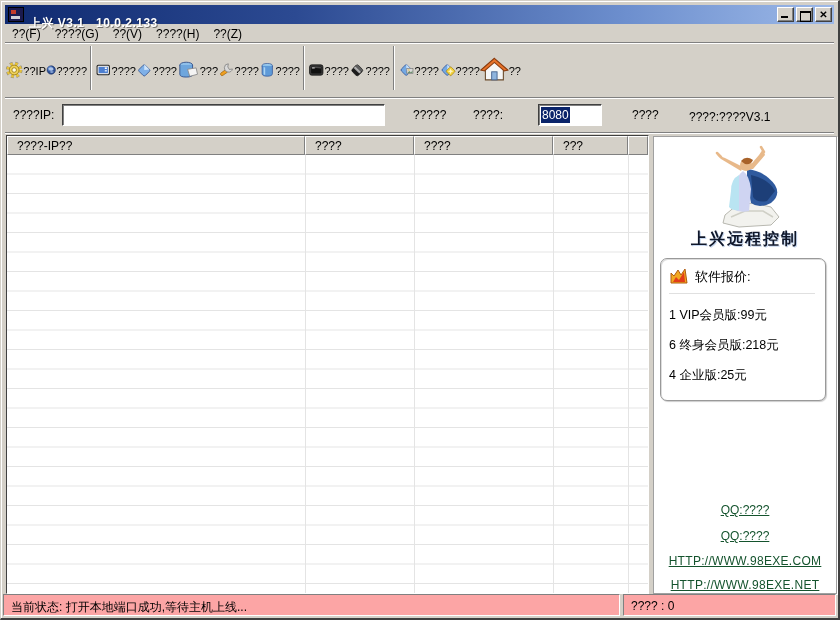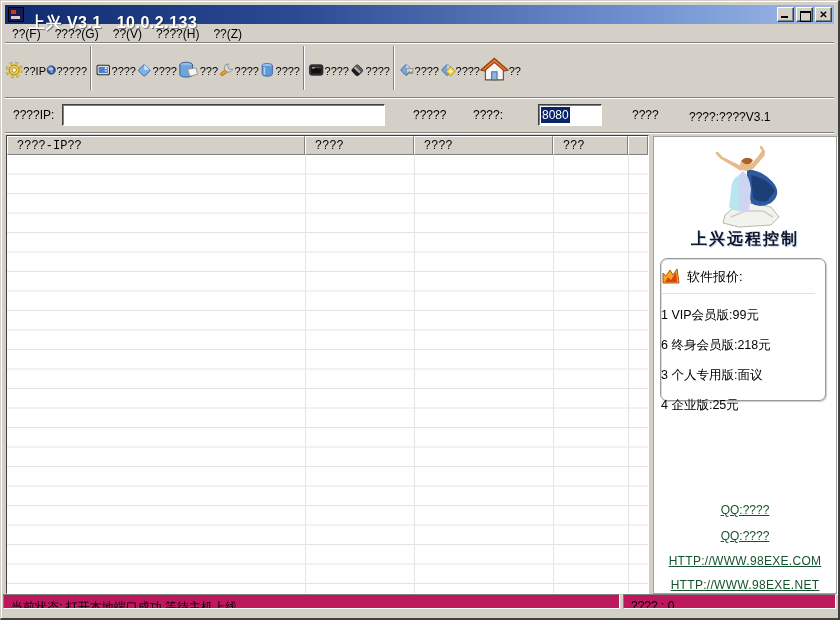--- a/index.html
+++ b/index.html
@@ -13,21 +13,21 @@
     box-shadow: inset 1px 1px 0 #ffffff; }
 
   
   .titlebar { position:absolute; left:4px; top:4px; right:4px; height:19px;
     background:linear-gradient(90deg,#0f2a70 0%,#2c4a92 35%,#6d8fce 75%,#9db9e8 100%);
     display:flex; align-items:center; padding-left:3px; }
   .app-icon { width:16px; height:15px; background:#1a1a4e; position:relative; flex:0 0 auto;
     border:1px solid #000; }
   .app-icon::before { content:""; position:absolute; left:2px; top:2px; width:5px; height:4px; background:#c23a2a; }
   .app-icon::after { content:""; position:absolute; left:2px; top:8px; width:9px; height:3px; background:#cfcfd8; }
-  .title-text { color:#fff; font-weight:bold; font-size:16px; margin-left:5px; letter-spacing:0.5px;
+  .title-text { color:#fff; font-weight:bold; font-size:12px; margin-left:5px; letter-spacing:0.5px;
     text-shadow:1px 1px 0 rgba(0,0,0,0.45); white-space:pre;margin-top:17px; }
   .winbtns { position:absolute; right:2px; top:2px; display:flex; gap:2px; }
   .winbtn { width:17px; height:15px; background:#d4d0c8; position:relative;
     border-top:1px solid #fff; border-left:1px solid #fff;
     border-right:1px solid #404040; border-bottom:1px solid #404040;
     box-shadow: inset -1px -1px 0 #808080; }
   .winbtn.min::after { content:""; position:absolute; left:3px; bottom:3px; width:7px; height:2px; background:#000; }
   .winbtn.max::after { content:""; position:absolute; left:3px; top:3px; width:9px; height:8px;
     border:1px solid #000; border-top-width:2px; }
   .winbtn.close::after { content:"✕"; position:absolute; left:0; right:0; top:0; bottom:0;
@@ -55,48 +55,48 @@
     border-top:1px solid #404040; border-left:1px solid #404040;
     border-bottom:1px solid #fff; border-right:1px solid #fff;
     box-shadow: inset 1px 1px 0 #808080, 1px 1px 0 #d4d0c8;
     font-size:12px; padding:3px 2px; }
   .sel { background:#0a246a; color:#fff; padding:1px 1px; }
 
   
   .listview { position:absolute; left:5px; top:134px; width:643px; height:459px; background:#fff;
     border-top:1px solid #404040; border-left:1px solid #404040;
     border-right:1px solid #fff; border-bottom:1px solid #fff; }
-  .lv-header { position:absolute; left:0; top:0; right:0; height:28px; display:flex; background:#701a75;font-family:Liberation Mono, monospace; }
+  .lv-header { position:absolute; left:0; top:0; right:0; height:28px; display:flex; background:#701a75; }
   .lv-h { height:19px; background:#d4d0c8; padding:2px 0 0 9px; font-size:12px; white-space:nowrap; overflow:hidden;
     border-top:1px solid #fff; border-left:1px solid #fff;
     border-right:1px solid #808080; border-bottom:1px solid #808080; }
   .lv-body { position:absolute; left:0; top:19px; right:0; bottom:0; background:#fff;
     background-image:linear-gradient(to bottom, transparent 0, transparent 18.5px, #e4e4e4 18.5px, #e4e4e4 19.5px);
     background-size:100% 19.5px; }
   .vline { position:absolute; top:19px; bottom:0; width:1px; background:#e4e4e4; }
 
   .sidepanel { position:absolute; left:652px; top:135px; width:184px; height:458px; background:#fff;
     border:1px solid #a0a0a0; box-shadow:1px 1px 0 #fff; }
   .figure-wrap { position:absolute; left:0; right:0; top:8px; text-align:center; }
   .brand { position:absolute; left:0; right:0; top:92px; text-align:center;
     color:#0f172a; font-weight:bold; font-size:16px; letter-spacing:2px;
     text-shadow:1px 1px 0 #c8d8f0; white-space:nowrap; }
   .pricebox { position:absolute; left:6px; right:10px; top:121px; height:143px;
     border:1px solid #999; border-radius:7px; background:#fff;
-    box-shadow:1px 1px 0 #ddd inset, 1px 1px 1px #ccc; padding:8px 0 0 0; }
+    box-shadow:1px 1px 0 #ddd inset, 1px 1px 1px #ccc; padding:8px 0 0 8px; }
   .pb-head { display:flex; align-items:center; gap:6px; font-size:13px; }
   .pb-sep { border-top:1px solid #e0e0e0; margin:6px 10px 0 0; }
   .pb-item { font-size:12.5px; margin-top:13px; white-space:nowrap; }
   .linkcol { position:absolute; left:0; right:0; top:362px; text-align:center; }
   .linkcol a { color:#14532d; text-decoration:underline; font-size:12px; display:inline-block; }
   .lk1 { margin-top:4px; } .lk2 { margin-top:12px; } .lk3 { margin-top:11px; letter-spacing:0.3px; } .lk4 { margin-top:10px; letter-spacing:0.3px; }
 
   
   .statusbar { position:absolute; left:2px; right:2px; bottom:2px; height:22px; display:flex; gap:3px; }
-  .sb-panel { height:15px; background:#be185d; padding:4px 12px 0 7px; white-space:nowrap; overflow:hidden;
+  .sb-panel { height:22px; background:#fca5a5; padding:4px 12px 0 7px; white-space:nowrap; overflow:hidden;
     border-top:1px solid #808080; border-left:1px solid #808080;
     border-bottom:1px solid #fff; border-right:1px solid #fff; }
   .sb-left { flex:0 0 617px; }
   .sb-right { flex:1; }
 </style>
 </head>
 <body>
 
 <div class="window">
 
@@ -294,21 +294,20 @@
       <div class="pb-head">
         <svg width="20" height="20" viewBox="0 0 20 20">
           <path d="M2 16 L2 6 L5 9 L9 3 L12 8 L16 2 L18 16 Z" fill="#f2a81f" stroke="#b05a10" stroke-width="1"></path>
           <path d="M4 15 L7 10 L10 13 L15 5 L16 15 Z" fill="#e23c1a"></path>
         </svg>
         <span>软件报价:</span>
       </div>
       <div class="pb-sep"></div>
       <div class="pb-item">1 VIP会员版:99元</div>
       <div class="pb-item">6 终身会员版:218元</div>
-      <div class="pb-item">3 个人专用版:面议</div>
       <div class="pb-item">4 企业版:25元</div>
     </div>
 
     <div class="linkcol">
       <a href="#" class="lk1">QQ:????</a><br>
       <a href="#" class="lk2">QQ:????</a><br>
       <a href="#" class="lk3">HTTP://WWW.98EXE.COM</a><br>
       <a href="#" class="lk4">HTTP://WWW.98EXE.NET</a>
     </div>
   </div>

